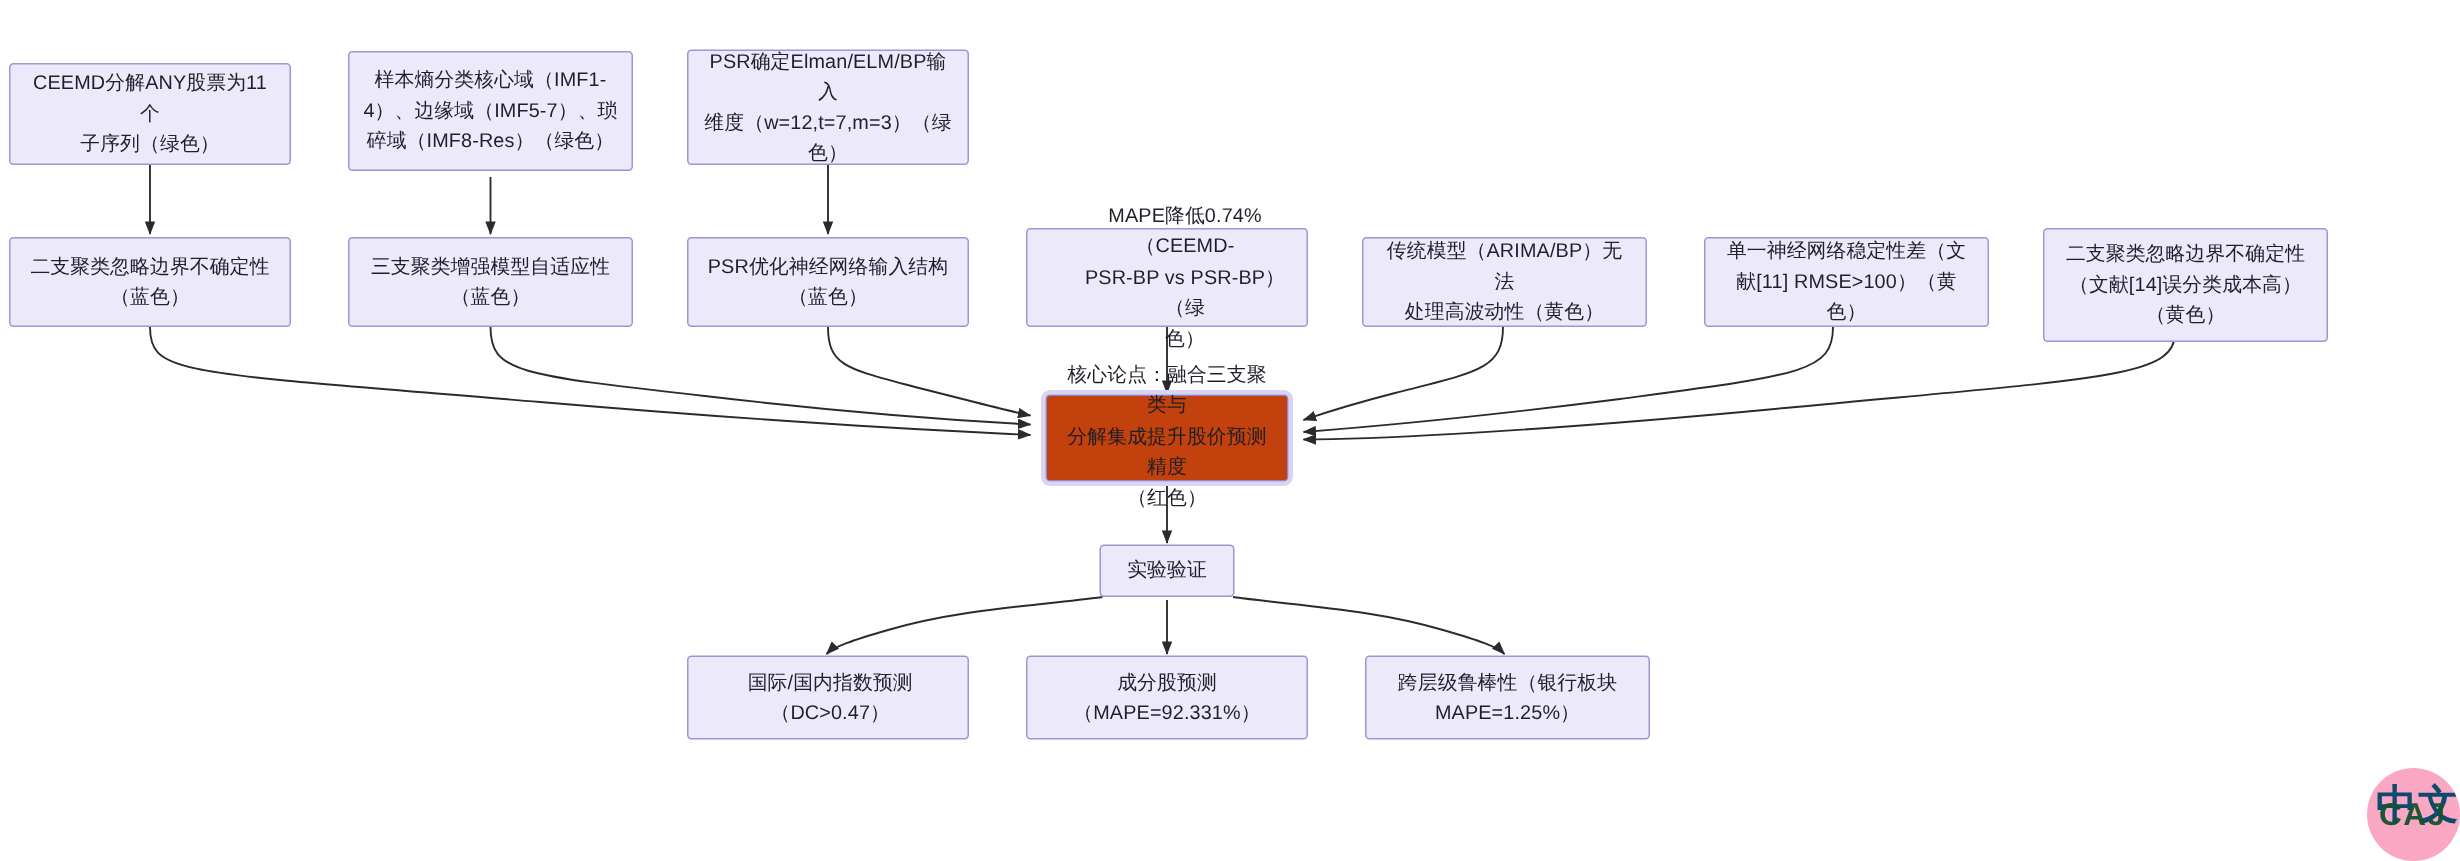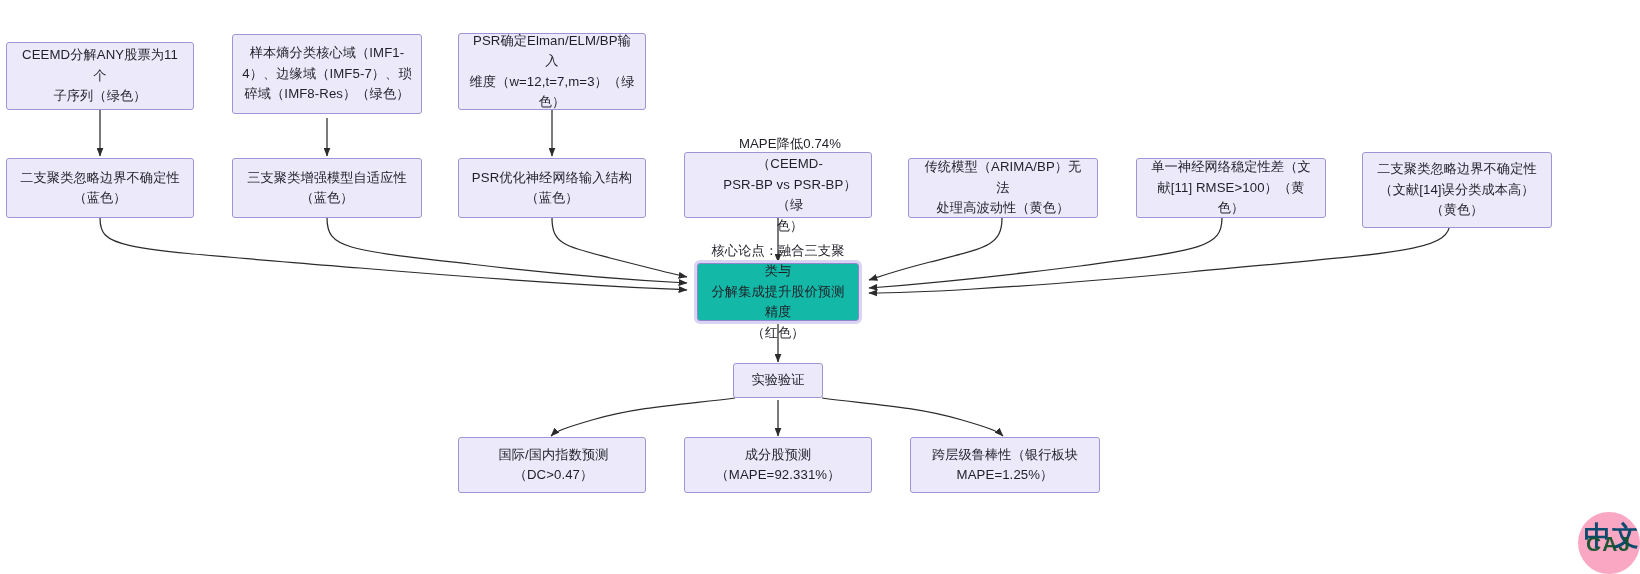--- a/index.html
+++ b/index.html
@@ -43,25 +43,26 @@
     line-height: 1.55;
     padding: 4px 9px;
     letter-spacing: 0.1px;
   }
   .node .node-text {
     display: block;
     width: 100%;
     white-space: pre-line;
   }
   .node-core {
-    background: #14b8a6;
+    background: #c2410c;
     border: 1px solid #8F86CF;
     outline: 3px solid #D9D4F2;
     outline-offset: 0px;
     box-shadow: 0 0 0 1px #C7C0EA;
+    font-family: Liberation Mono, monospace;
   }
   .watermark {
     position: absolute;
     left: 1578px;
     top: 512px;
     width: 62px;
     height: 62px;
     border-radius: 50%;
     background: #F9A7C2;
     overflow: hidden;

